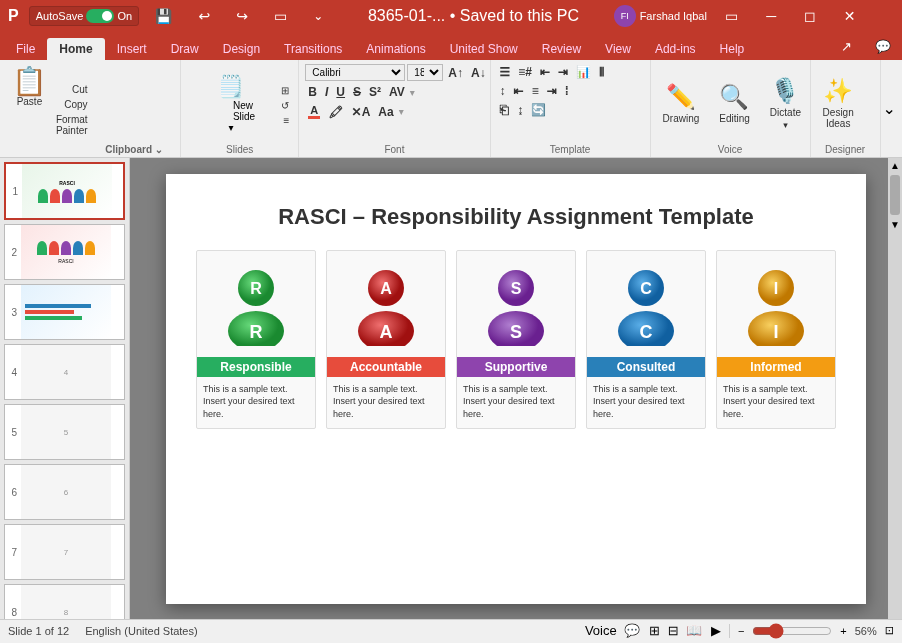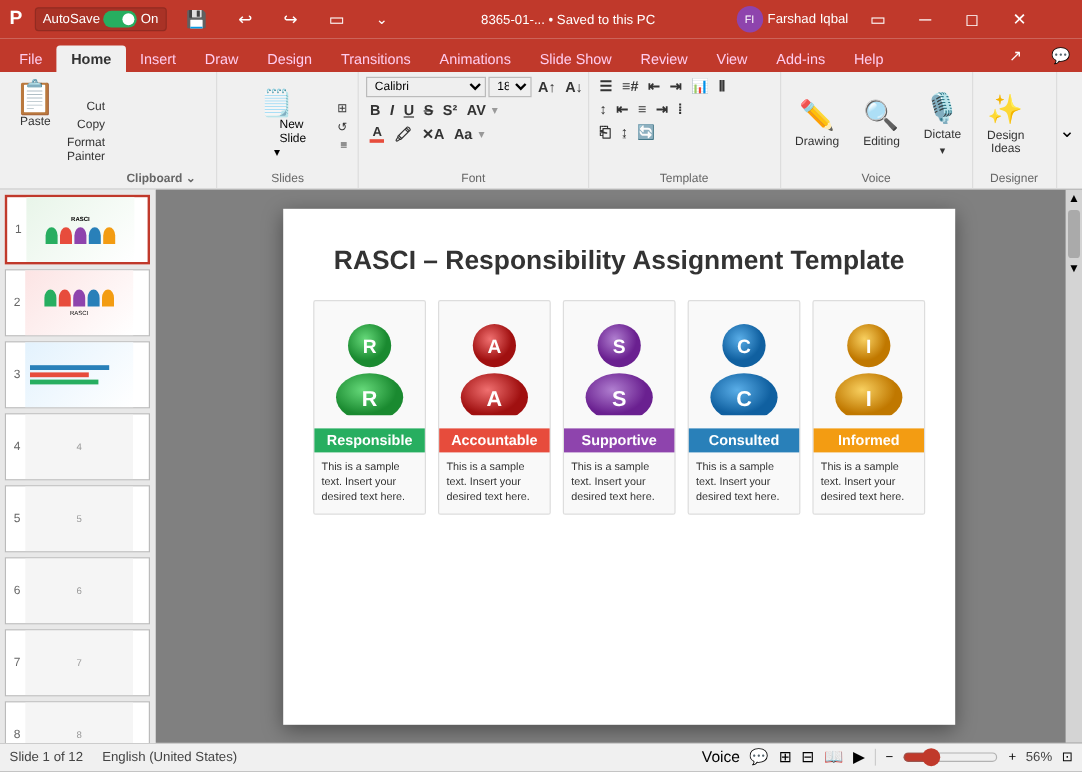--- a/index.html
+++ b/index.html
@@ -68,21 +68,21 @@
     .slide-thumb.active { border: 2px solid #c0392b; }
     .slide-num { font-size: 10px; color: #666; min-width: 12px; text-align: right; padding-left: 2px; }
     .slide-preview { width: 90px; height: 54px; background: white; overflow: hidden; flex-shrink: 0; }
     .thumb-img { width: 100%; height: 100%; background: #f5f5f5; display: flex; align-items: center; justify-content: center; font-size: 8px; color: #999; }
 
     
     #canvas-area {
       flex: 1; background: #808080; display: flex; align-items: center; justify-content: center; position: relative; overflow: hidden;
     }
     #slide-canvas {
-      background: white; width: 560px; height: 430px; position: relative; box-shadow: 0 4px 16px rgba(0,0,0,0.4);
+      background: white; width: 700px; height: 430px; position: relative; box-shadow: 0 4px 16px rgba(0,0,0,0.4);
       padding: 30px 25px 20px;
     }
     .slide-title { font-size: 22px; font-weight: bold; color: #333; text-align: center; margin-bottom: 20px; }
 
     
     .rasci-row { display: flex; gap: 10px; justify-content: center; }
     .rasci-card {
       width: 120px; display: flex; flex-direction: column; align-items: center; border: 1px solid #ddd; background: #f9f9f9; border-radius: 2px;
     }
     .person-icon { width: 80px; height: 90px; display: flex; align-items: center; justify-content: center; margin-top: 10px; }
@@ -122,21 +122,21 @@
       <span>On</span>
     </div>
 
     <button class="title-btn" style="font-size:14px;">💾</button>
     <button class="title-btn" style="font-size:14px;">↩</button>
     <button class="title-btn" style="font-size:14px;">↪</button>
     <button class="title-btn" style="font-size:14px;">▭</button>
     <button class="title-btn" style="font-size:12px;">⌄</button>
   </div>
   <div class="center">
-    <span style="font-size:11px; color:white;">8365-01-... • Saved to this PC</span>
+    <span style="font-size:16px; color:white;">8365-01-... • Saved to this PC</span>
   </div>
   <div class="right">
     <div class="user-area">
       <div class="avatar">FI</div>
       <span style="color:white;">Farshad Iqbal</span>
     </div>
     <button class="title-btn">▭</button>
     <button class="title-btn">─</button>
     <button class="title-btn">◻</button>
     <button class="title-btn close-btn">✕</button>
@@ -144,21 +144,21 @@
 </div>
 
 <div id="ribbon-tabs">
   <div class="ribbon-tab">File</div>
   <div class="ribbon-tab active">Home</div>
   <div class="ribbon-tab">Insert</div>
   <div class="ribbon-tab">Draw</div>
   <div class="ribbon-tab">Design</div>
   <div class="ribbon-tab">Transitions</div>
   <div class="ribbon-tab">Animations</div>
-  <div class="ribbon-tab">Slide Show</div>
+  <div class="ribbon-tab">United Show</div>
   <div class="ribbon-tab">Review</div>
   <div class="ribbon-tab">View</div>
   <div class="ribbon-tab">Add-ins</div>
   <div class="ribbon-tab">Help</div>
   <div style="margin-left:auto; display:flex; align-items:flex-end; padding-bottom:2px; gap:4px;">
     <button class="title-btn" style="color:white; font-size:13px;">↗</button>
     <button class="title-btn" style="color:white; font-size:13px;">💬</button>
   </div>
 </div>
 

